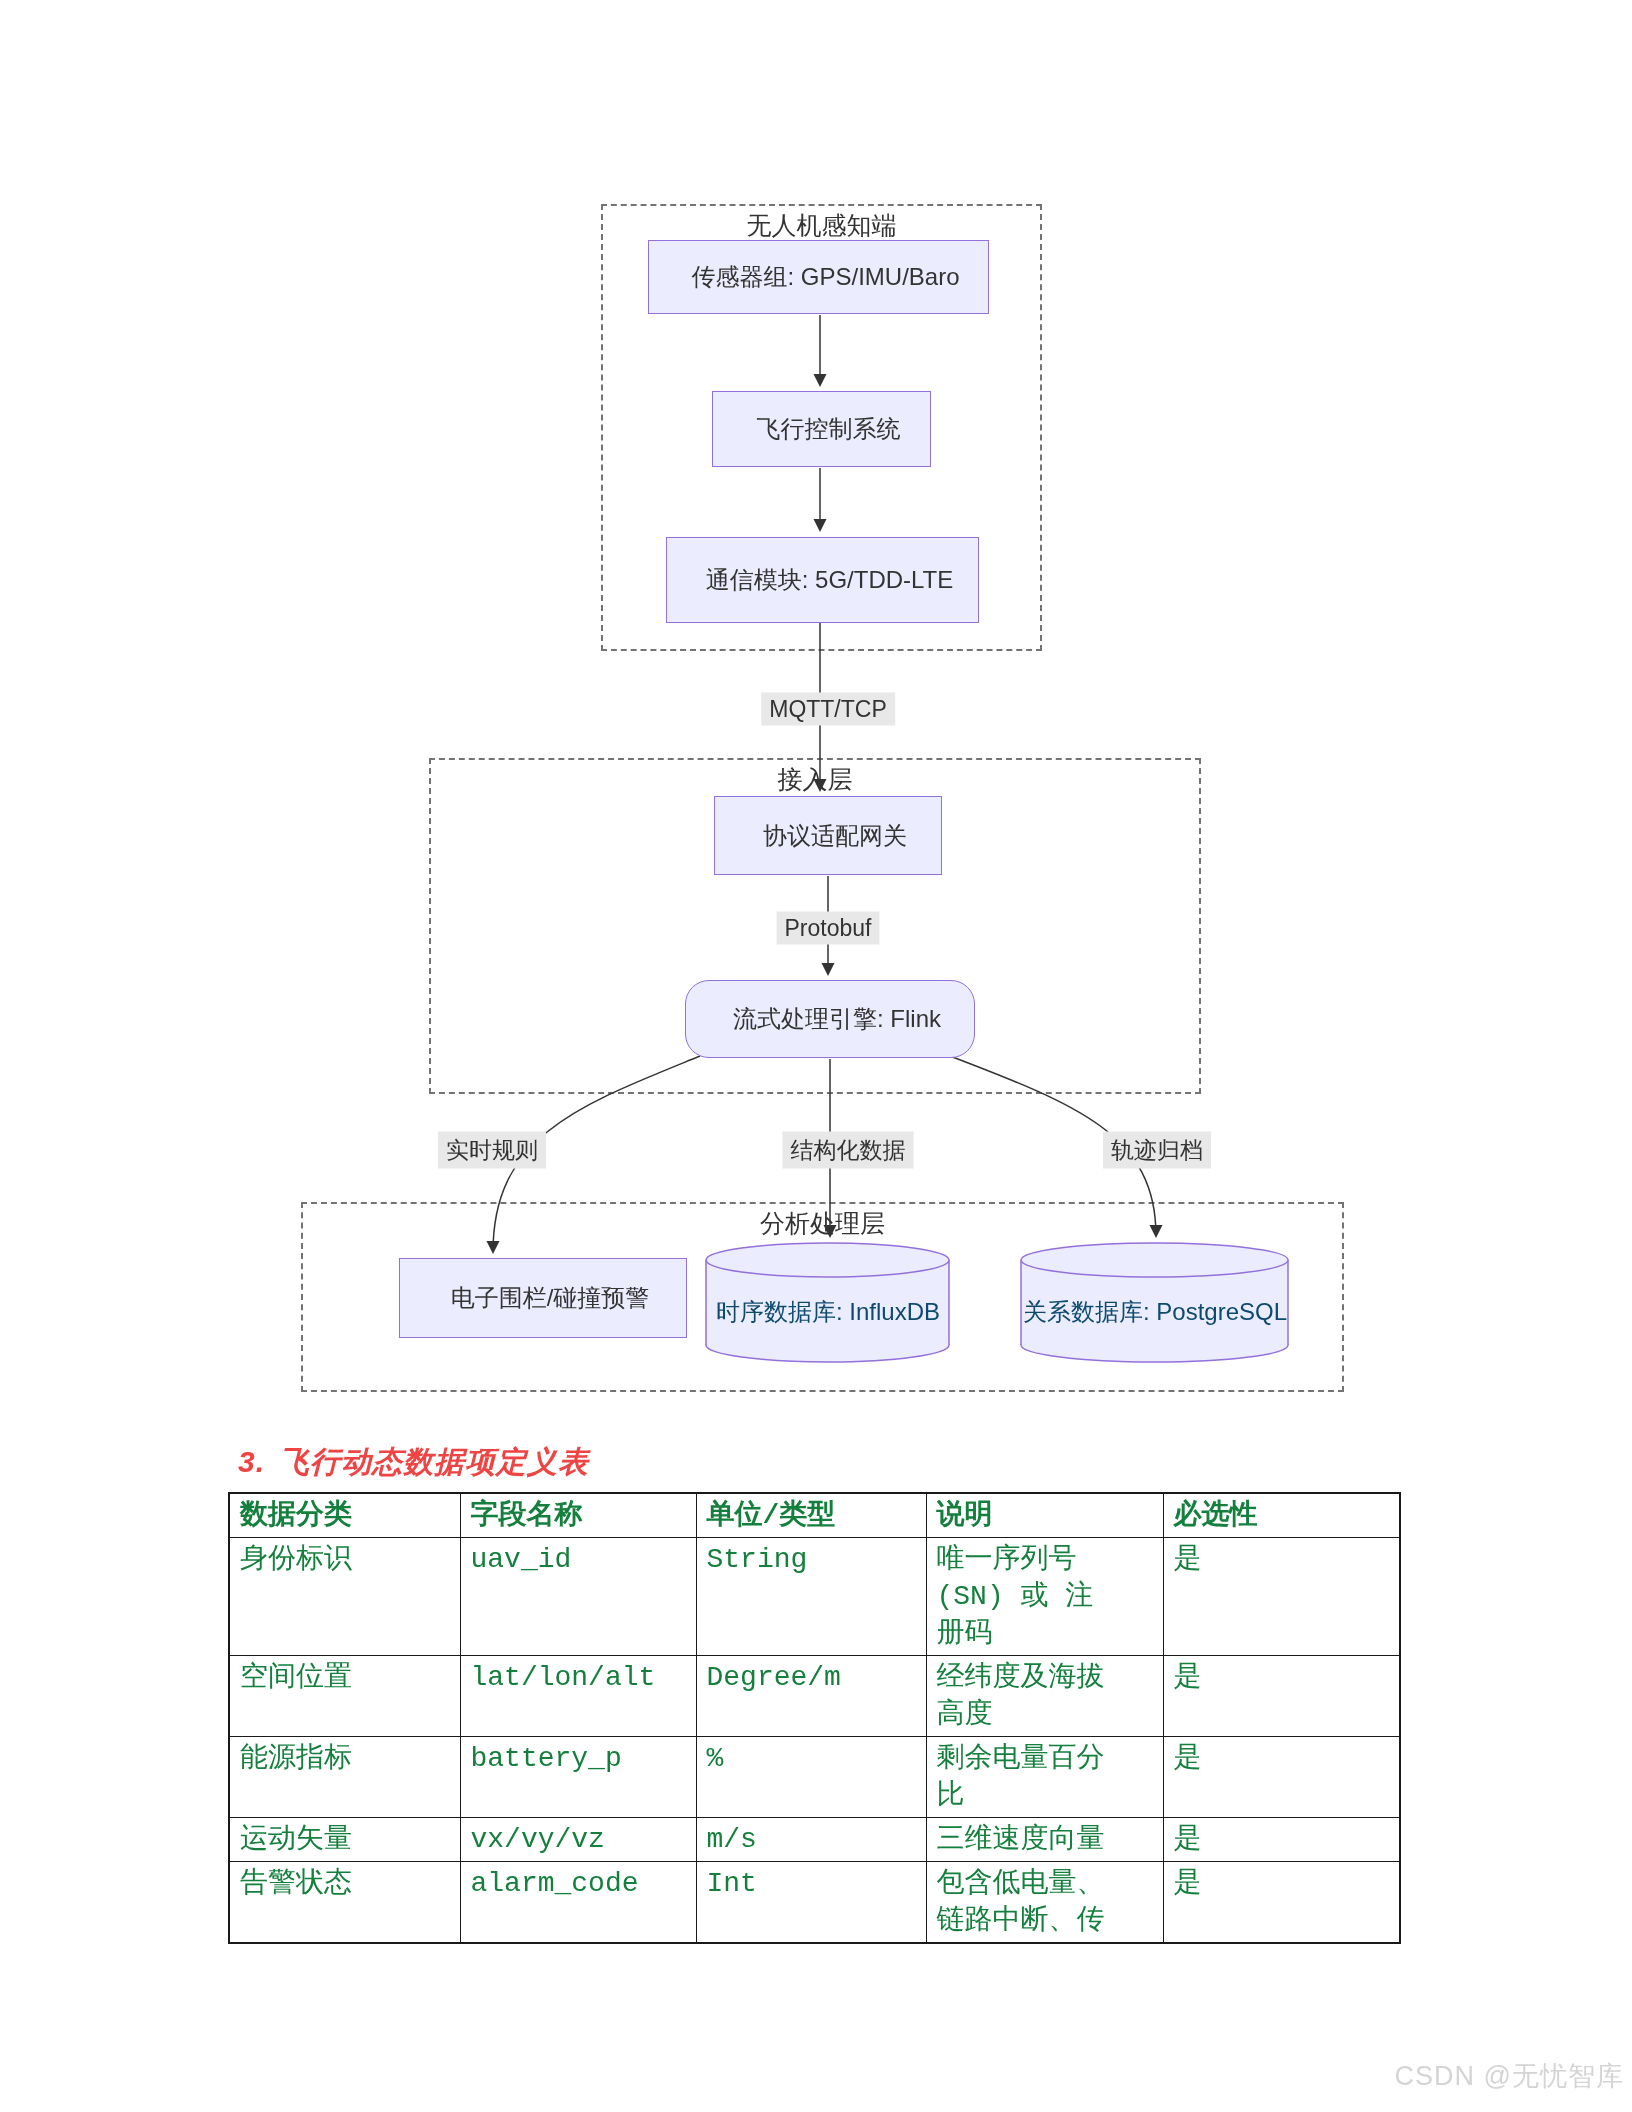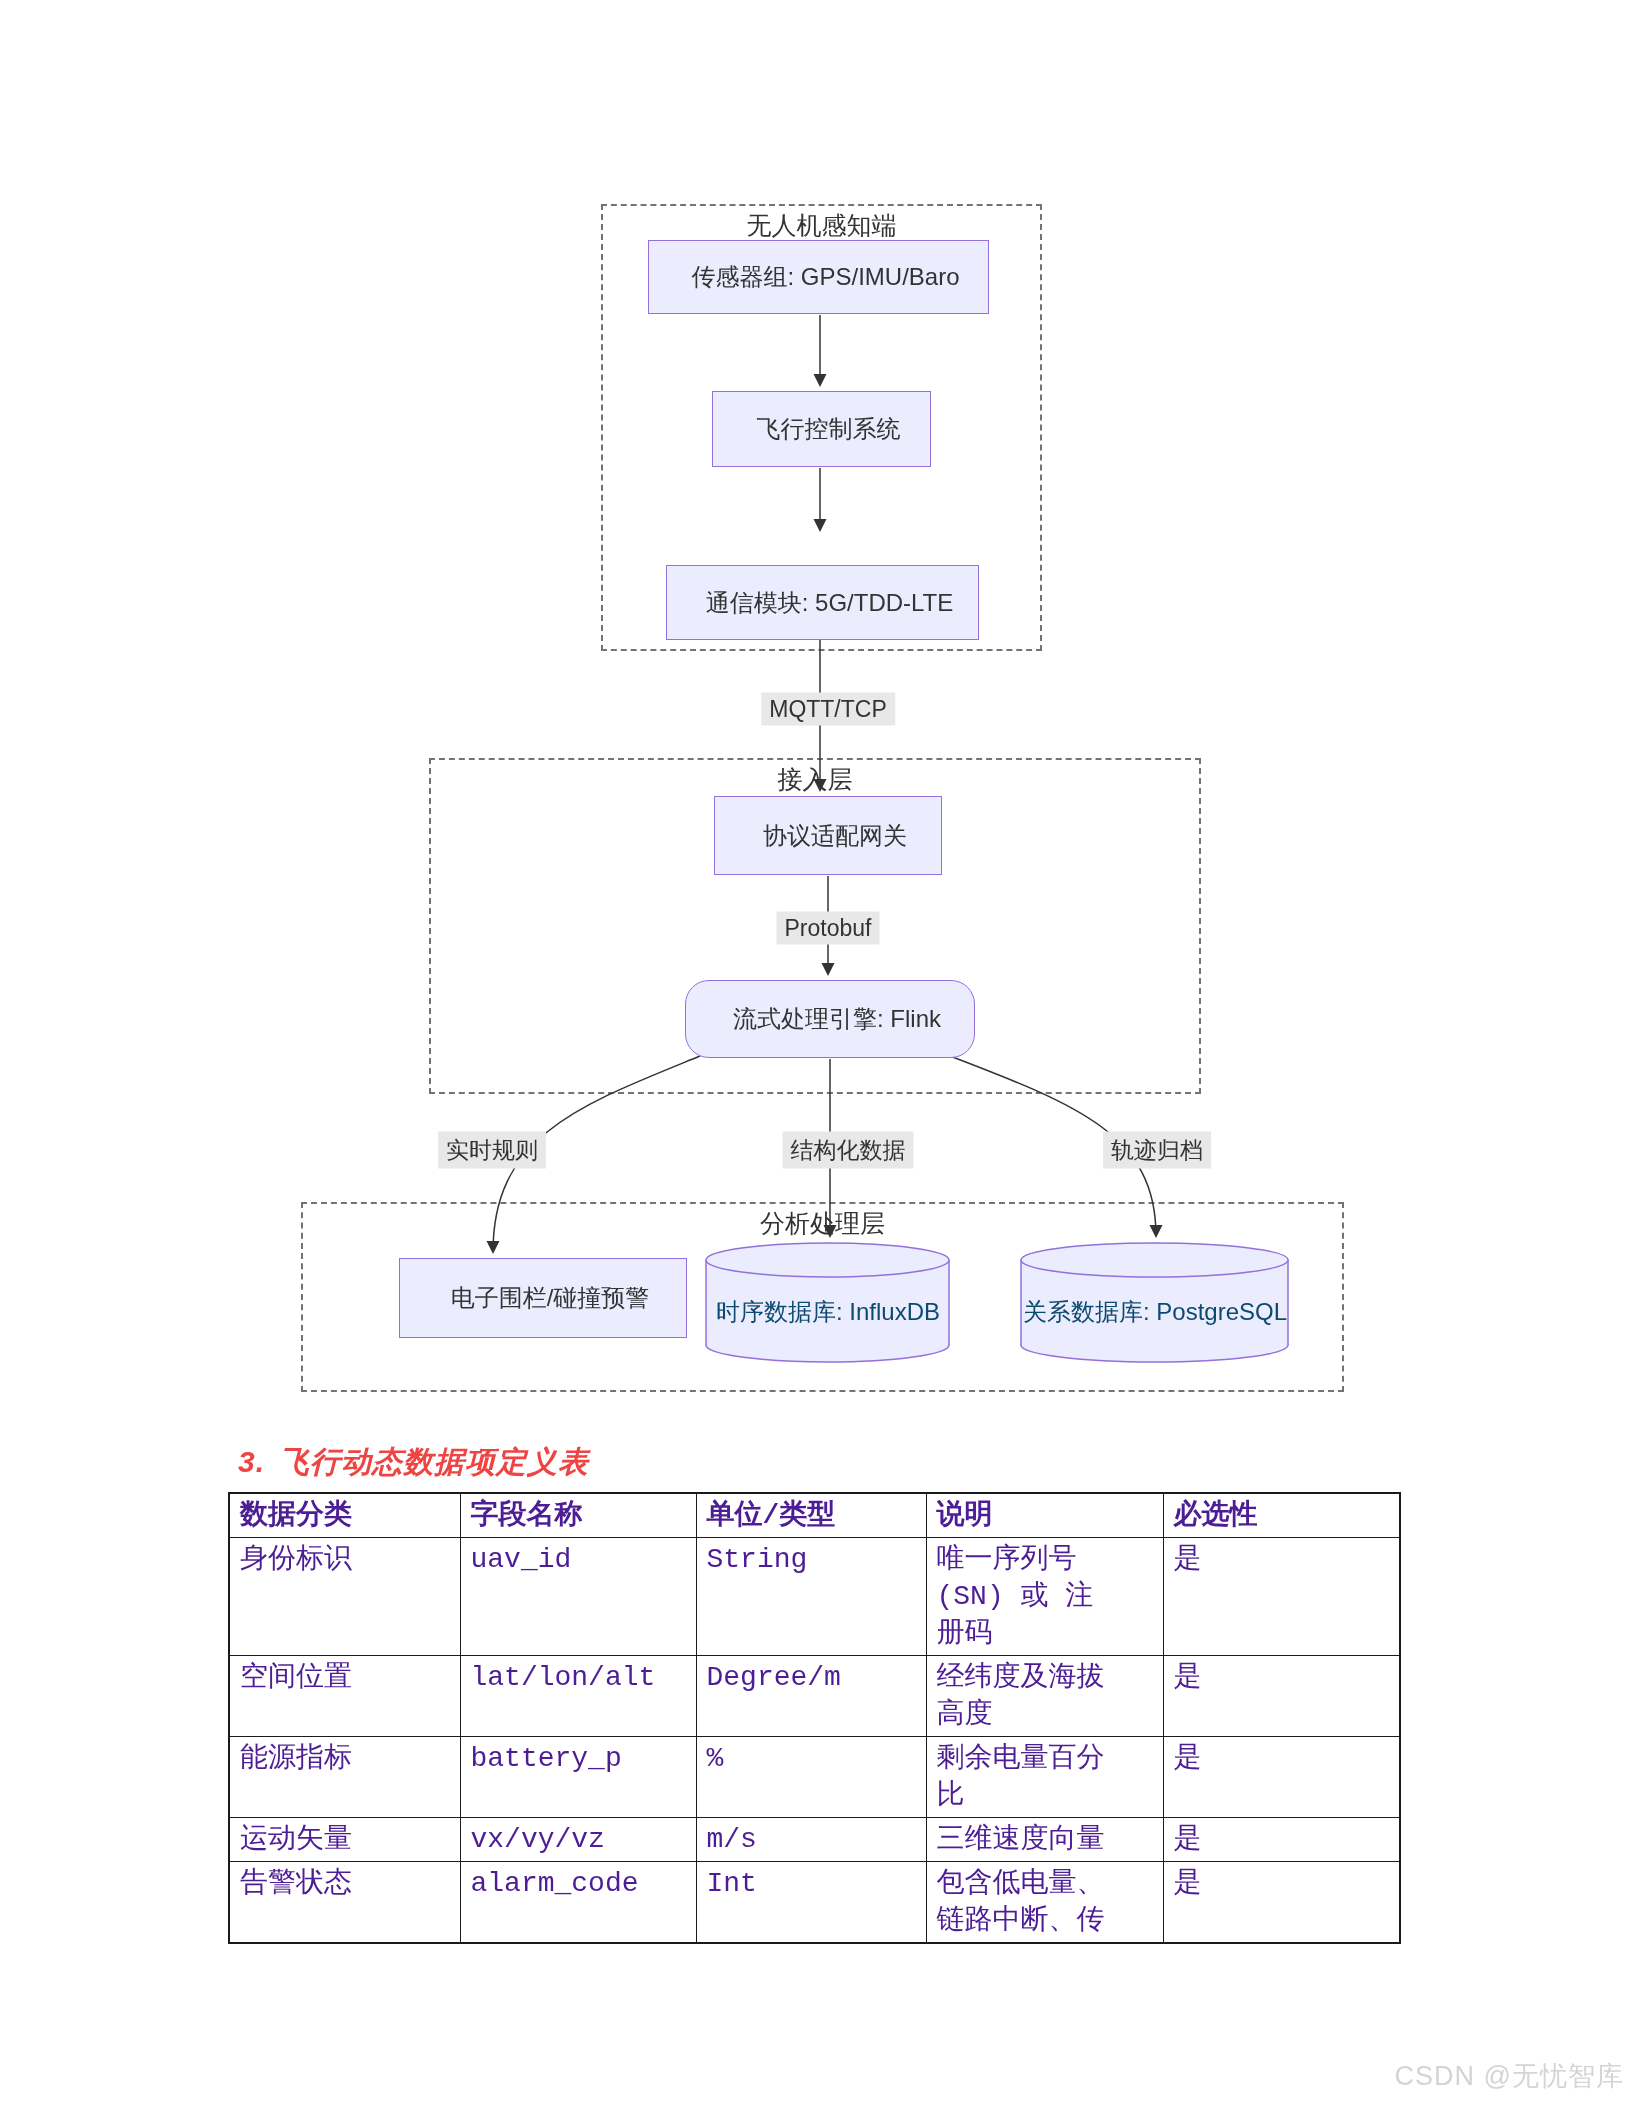--- a/index.html
+++ b/index.html
@@ -34,21 +34,21 @@
     position:absolute;left:238px;top:1442px;
     font-size:30px;font-weight:bold;font-style:italic;color:#ef4444;
     letter-spacing:1px;
   }
   .section-heading .num{margin-right:14px;}
   
   .def-table{
     position:absolute;left:228px;top:1492px;width:1171px;
     border-collapse:collapse;table-layout:fixed;
     font-family:"Liberation Mono","DejaVu Sans Mono",monospace;
-    font-size:28px;color:#4c1d95;
+    font-size:28px;color:#15803d;
   }
   .def-table th,.def-table td{
     border:1px solid #1a1a1a;padding:3px 10px;vertical-align:top;
     text-align:left;line-height:37px;overflow:hidden;
   }
   .def-table{border:2px solid #1a1a1a;}
   .def-table th{font-weight:bold;}
   .def-table td.desc,.def-table th.desc{padding-right:45px;}
   
   .watermark{
@@ -97,21 +97,21 @@
     <ellipse cx="1154.5" cy="1345" rx="133.5" ry="17" fill="#ECECFF" stroke="#9370DB" stroke-width="1.5"></ellipse>
     <rect x="1021" y="1260" width="267" height="85" fill="#ECECFF"></rect>
     <line x1="1021" y1="1260" x2="1021" y2="1345" stroke="#9370DB" stroke-width="1.5"></line>
     <line x1="1288" y1="1260" x2="1288" y2="1345" stroke="#9370DB" stroke-width="1.5"></line>
     <ellipse cx="1154.5" cy="1260" rx="133.5" ry="17" fill="#ECECFF" stroke="#9370DB" stroke-width="1.5"></ellipse>
   </g>
 </svg>
 
 <div class="node" style="left:648px;top:240px;width:341px;height:74px;">传感器组: GPS/IMU/Baro</div>
 <div class="node" style="left:712px;top:391px;width:219px;height:76px;">飞行控制系统</div>
-<div class="node" style="left:666px;top:537px;width:313px;height:75px;margin-top:28px;">通信模块: 5G/TDD-LTE</div>
+<div class="node" style="left:666px;top:537px;width:313px;height:86px;">通信模块: 5G/TDD-LTE</div>
 <div class="node" style="left:714px;top:796px;width:228px;height:79px;">协议适配网关</div>
 <div class="node" style="left:685px;top:980px;width:290px;height:78px;border-radius:24px;">流式处理引擎: Flink</div>
 <div class="node" style="left:351px;top:1258px;width:288px;height:80px;margin-left:48px;">电子围栏/碰撞预警</div>
 
 <div class="cyl-label" style="left:700px;top:1288px;width:256px;height:48px;">时序数据库: InfluxDB</div>
 <div class="cyl-label" style="left:1015px;top:1288px;width:280px;height:48px;">关系数据库: PostgreSQL</div>
 
 <div class="edge-label" style="left:828px;top:709px;">MQTT/TCP</div>
 <div class="edge-label" style="left:828px;top:928px;">Protobuf</div>
 <div class="edge-label" style="left:492px;top:1150px;">实时规则</div>

